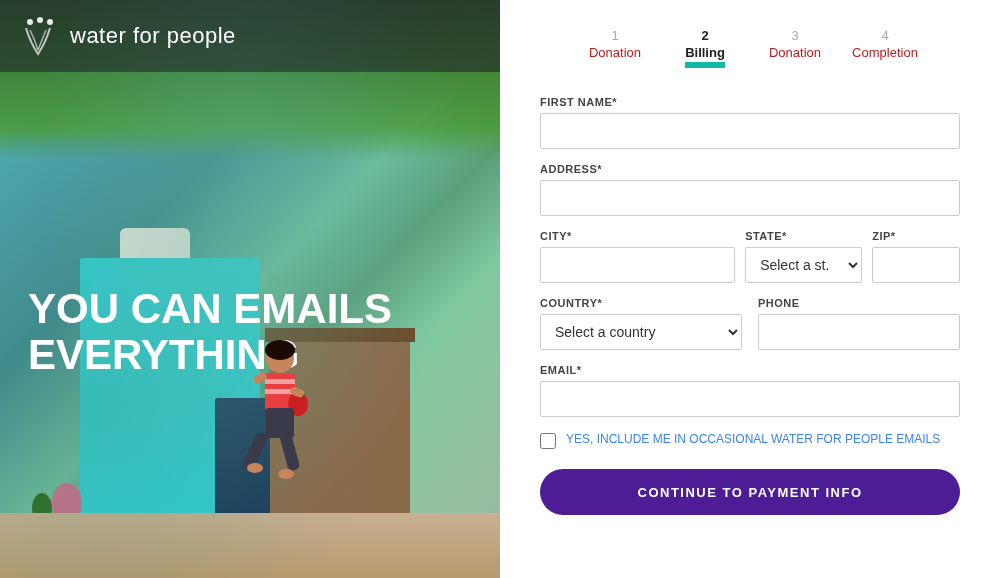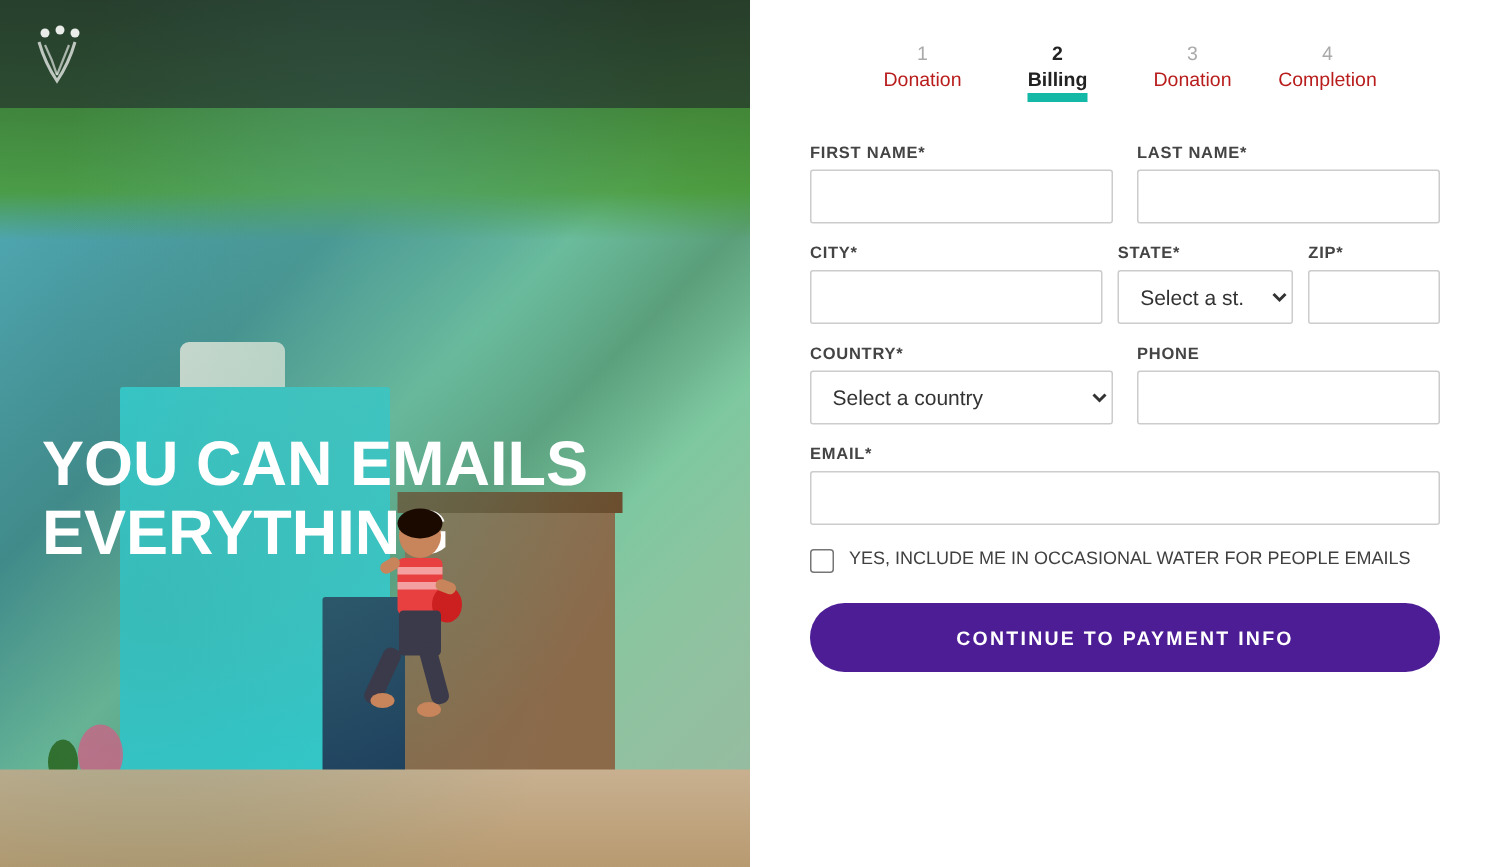--- a/index.html
+++ b/index.html
@@ -280,21 +280,21 @@
       margin-bottom: 20px;
     }
     .checkbox-row input[type=checkbox] {
       margin-top: 2px;
       width: 16px;
       height: 16px;
       flex-shrink: 0;
     }
     .checkbox-row label {
       font-size: 12px;
-      color: #404040;
+      color: #3b82f6;
       font-weight: 400;
       line-height: 1.4;
     }
 
     .continue-btn {
       display: block;
       width: 100%;
       height: 46px;
       background: #4c1d95;
       color: #fff;
@@ -365,20 +365,21 @@
     <div class="left-header">
       <svg class="logo-icon" viewBox="0 0 36 48" fill="none" xmlns="http://www.w3.org/2000/svg">
 
         <circle cx="10" cy="10" r="3" fill="white" opacity="0.9"></circle>
         <circle cx="20" cy="8" r="3" fill="white" opacity="0.9"></circle>
         <circle cx="30" cy="10" r="3" fill="white" opacity="0.9"></circle>
         <path d="M6 16 Q10 30 18 42 Q26 30 30 16" stroke="white" stroke-width="2" fill="none" opacity="0.7"></path>
         <path d="M10 18 Q15 28 18 38" stroke="white" stroke-width="1.5" fill="none" opacity="0.6"></path>
         <path d="M26 18 Q22 28 18 38" stroke="white" stroke-width="1.5" fill="none" opacity="0.6"></path>
       </svg>
+      <span class="logo-text">water for people</span>
     </div>
 
     <div class="hero-text">
       <div class="line1">
         <span class="you">YOU</span><span class="rest"> CAN EMAILS</span>
       </div>
       <div class="line2">EVERYTHING</div>
     </div>
 
     <div class="bg-overlay"></div>
@@ -404,26 +405,28 @@
       <span class="step-num">4</span>
       <span class="step-label">Completion</span>
     </div>
   </div>
 
   <div class="form-row">
     <div class="form-group">
       <label>FIRST NAME*</label>
       <input type="text" style="">
     </div>
-    <div class="form-group">
-      <label>LAST NAME*</label>
+  </div>
+
+  <div class="form-row">
+    <div class="form-group full">
+      <label>ADDRESS*</label>
       <input type="text" style="">
     </div>
   </div>
-
 
   <div class="row-city-state-zip">
     <div class="form-group city">
       <label>CITY*</label>
       <input type="text" style="">
     </div>
     <div class="form-group state">
       <label>STATE*</label>
       <select>
         <option value="">Select a st.</option>

